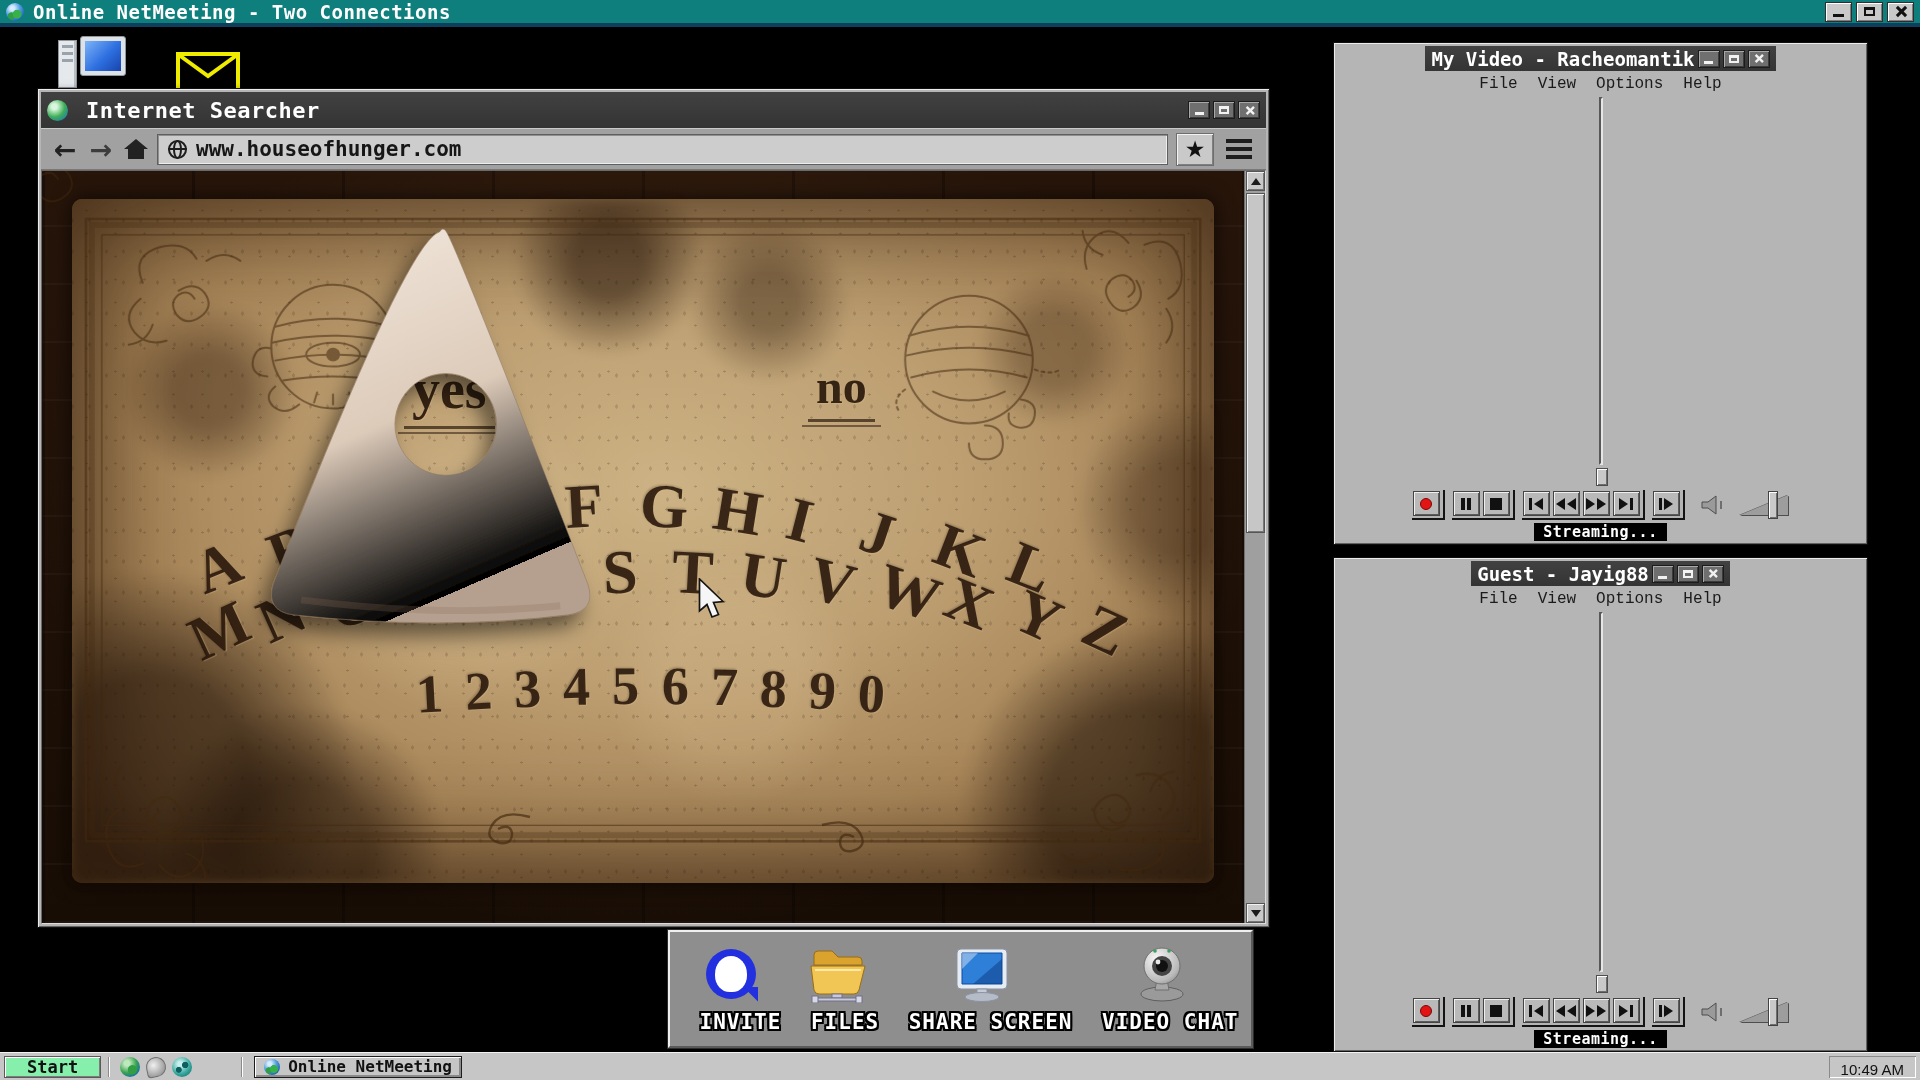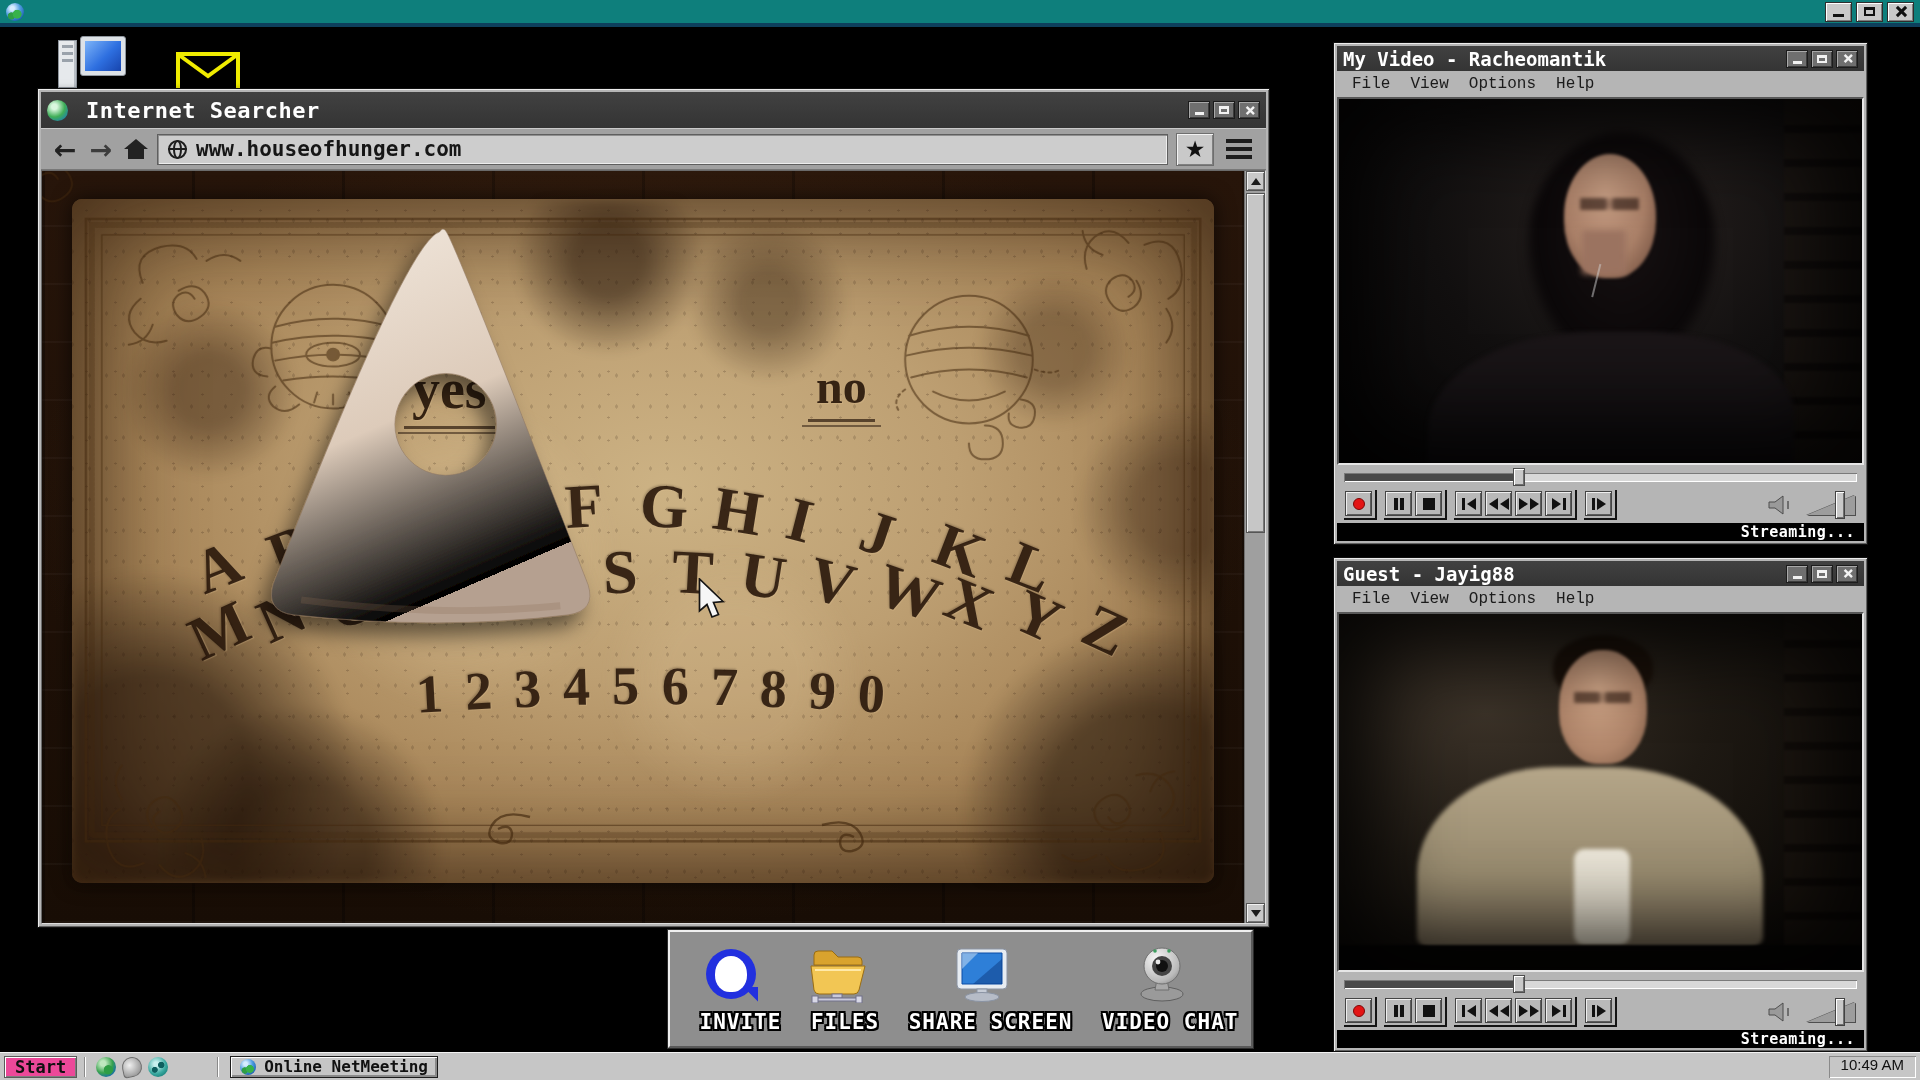--- a/index.html
+++ b/index.html
@@ -122,21 +122,21 @@
   #scrollbar{position:absolute;right:0;top:0;bottom:0;width:21px;background:#9f9f9f;border-left:1px solid #6f6f6f;}
   .sb-btn{position:absolute;left:1px;width:19px;height:20px;background:#c9c9c9;border:1px solid #555;
     box-shadow:inset 1px 1px 0 #f1f1f1, inset -1px -1px 0 #777;display:flex;align-items:center;justify-content:center;}
   .sb-up{top:0;} .sb-dn{bottom:0;}
   .tri-up{width:0;height:0;border-left:5px solid transparent;border-right:5px solid transparent;border-bottom:7px solid #1c1c1c;}
   .tri-dn{width:0;height:0;border-left:5px solid transparent;border-right:5px solid transparent;border-top:7px solid #1c1c1c;}
   #sb-thumb{position:absolute;left:1px;top:22px;width:19px;height:340px;background:#c6c6c6;border:1px solid #555;
     box-shadow:inset 1px 1px 0 #f1f1f1, inset -1px -1px 0 #777;}
 
   
-  .vid-win{display:flex;flex-direction:column;z-index:7;}
+  .vid-win{display:flex;flex-direction:column;z-index:7;align-items:center;}
   #win-myvideo{left:1333px;top:42px;width:535px;height:503px;}
   #win-guest{left:1333px;top:557px;width:535px;height:495px;}
   .vid-win .dark-title{height:25px;font-size:19px;flex:0 0 auto;}
   .vmenu{height:26px;display:flex;align-items:center;gap:2px;padding:0 6px;flex:0 0 auto;
     font-family:Liberation Mono, monospace;font-size:16px;color:#1b1b1b;}
   .vmenu span{padding:1px 9px;}
   .vvideo{flex:1;position:relative;border:2px solid #585858;border-right-color:#e6e6e6;border-bottom-color:#e6e6e6;
     background:#000;overflow:hidden;}
   .scene{position:absolute;inset:0;}
   .scene .shelf{position:absolute;right:0;top:0;width:15%;height:100%;opacity:.5;filter:blur(1px);
@@ -211,49 +211,50 @@
   .ic-invite .bub{position:absolute;left:1px;top:0;width:50px;height:50px;border-radius:50%;background:#2230df;}
   .ic-invite .bub::after{content:"";position:absolute;right:-2px;bottom:-3px;width:15px;height:15px;background:#2230df;
     clip-path:polygon(100% 0,100% 100%,0 0);}
   .ic-invite .innr{position:absolute;left:10px;top:7px;width:32px;height:36px;background:#fff;border-radius:50% 50% 46% 46%;}
   .ic-invite .head{width:13px;height:13px;border-radius:50%;background:#2230df;margin:5px auto 0 auto;}
   .ic-invite .shld{width:22px;height:13px;border-radius:11px 11px 0 0;background:#2230df;margin:2px auto 0 auto;}
 
   
   #taskbar{position:absolute;left:0;bottom:0;width:1920px;height:28px;background:#c6c6c6;z-index:40;
     border-top:1px solid #f2f2f2;display:flex;align-items:center;padding:0 4px;}
-  #start-btn{height:22px;padding:0 10px;display:flex;align-items:center;background:#ec4899;
+  #start-btn{height:22px;padding:0 22px;display:flex;align-items:center;background:#86efac;
     border:1px solid #5a5a5a;box-shadow:inset 1px 1px 0 #fff, inset -1px -1px 0 #7c7c7c;
     font-weight:bold;font-size:17px;color:#111;}
   .tb-sep{width:2px;height:20px;border-left:1px solid #8a8a8a;border-right:1px solid #fff;margin:0 7px;}
   .qicon{width:20px;height:20px;border-radius:50%;margin:0 3px;flex:0 0 auto;}
   #qi-globe{background:radial-gradient(circle at 62% 64%, #2f9e44 0 24%, transparent 28%),
     radial-gradient(circle at 35% 32%, #bfe8bf 0 14%, #39a24f 50%, #1268b3 82%);}
   #qi-dish{border-radius:50% 50% 50% 4px;background:radial-gradient(circle at 38% 38%, #f0f0f0, #9b9b9b 75%);
     border:1px solid #6e6e6e;transform:rotate(-12deg);}
   #qi-net{background:radial-gradient(circle at 66% 40%, #0e5f5f 0 16%, transparent 20%),
     radial-gradient(circle at 34% 64%, #0e5f5f 0 14%, transparent 18%),
     radial-gradient(circle at 40% 35%, #c8f0ee 0 12%, #3aa9a0 55%, #137a74 85%);}
   #task-netmeeting{height:22px;margin-left:4px;padding:0 9px;display:flex;align-items:center;gap:8px;
     background:#c6c6c6;border:1px solid #1c1c1c;box-shadow:inset 1px 1px 0 #fff, inset -2px -2px 0 #8a8a8a;
     font-weight:bold;font-size:16px;color:#111;min-width:190px;}
   #task-netmeeting .globe{width:16px;height:16px;}
-  #clock{margin-left:auto;height:22px;display:flex;align-items:flex-start;padding:0 12px;
+  #clock{margin-left:auto;height:22px;display:flex;align-items:flex-end;padding:0 12px;
     box-shadow:inset 1px 1px 0 #8a8a8a, inset -1px -1px 0 #fff;
     font-family:"Liberation Sans",sans-serif;font-size:15px;color:#111;}
 
   #cursor{position:absolute;left:698px;top:578px;z-index:60;}
 </style>
 </head>
 <body>
 
 <div id="screen" data-interactable="false">
 
   <div id="nm-titlebar" data-interactable="false">
     <span class="globe" data-interactable="false"></span>
+    <span class="t" data-interactable="false">Online NetMeeting - Two Connections</span>
     <span class="sys-ctrls">
       <span class="sys-btn" data-interactable="true">
           <span class="g-min"></span>
         </span>
       <span class="sys-btn" data-interactable="true">
           <span class="g-max"></span>
         </span>
       <span class="sys-btn" data-interactable="true">
           <span class="g-x"></span>
         </span>

